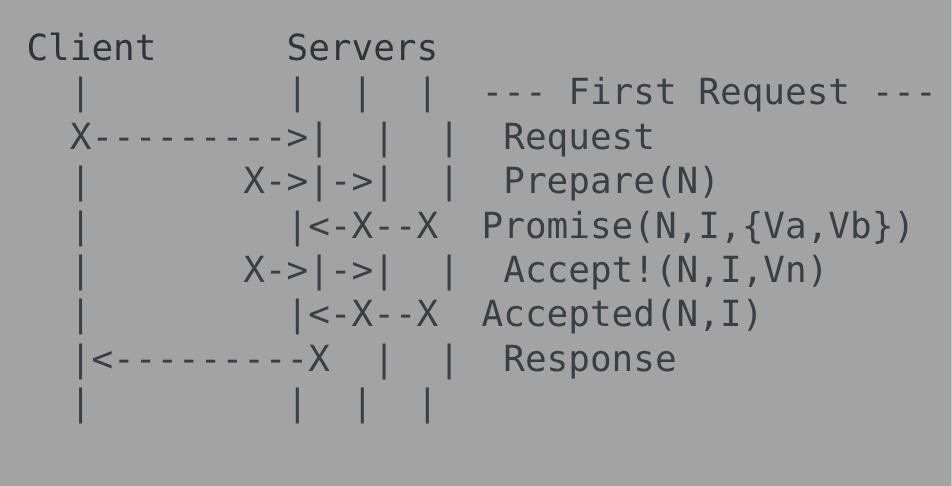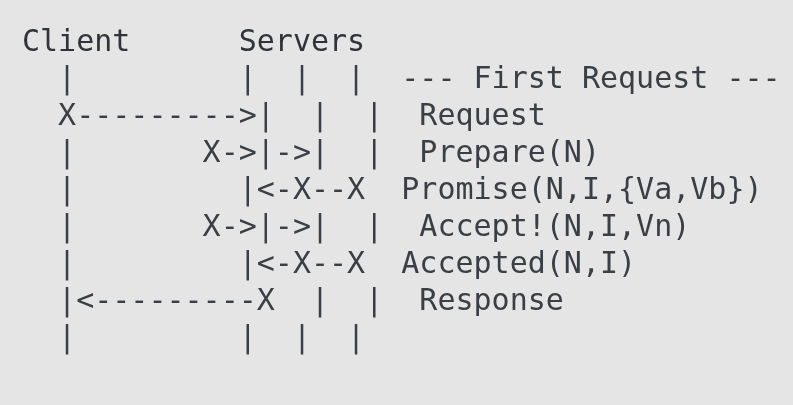--- a/index.html
+++ b/index.html
@@ -47,17 +47,17 @@
     color: #30343a;
   }
   .pad-top {
     display: block;
     height: 22px;
   }
 </style>
 </head>
 <body style="background: rgb(247, 248, 250);">
 
-<div id="diagram-root" style="background: #e5e5e5;">
+<div id="diagram-root" style="background: #a3a3a3;">
 
   <pre class="ascii-canvas" style="color: rgb(58, 63, 69); font-size: 30px; line-height: 37px; padding-left: 22px;"><span class="pad-top"></span><span class="ascii-line header-line" style="height: 37px;">Client      Servers</span><span class="ascii-line" style="height: 37px;">  |         |  |  |  --- First Request ---</span><span class="ascii-line" style="height: 37px;">  X---------&gt;|  |  |  Request</span><span class="ascii-line" style="height: 37px;">  |       X-&gt;|-&gt;|  |  Prepare(N)</span><span class="ascii-line" style="height: 37px;">  |         |&lt;-X--X  Promise(N,I,{Va,Vb})</span><span class="ascii-line" style="height: 37px;">  |       X-&gt;|-&gt;|  |  Accept!(N,I,Vn)</span><span class="ascii-line" style="height: 37px;">  |         |&lt;-X--X  Accepted(N,I)</span><span class="ascii-line" style="height: 37px;">  |&lt;---------X  |  |  Response</span><span class="ascii-line" style="height: 37px;">  |         |  |  |</span></pre>
 
 </div>
 
 </body></html>

